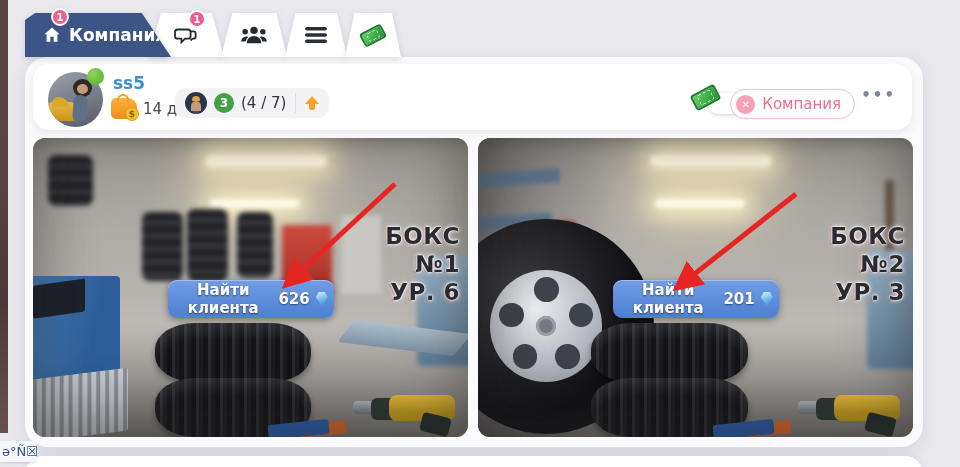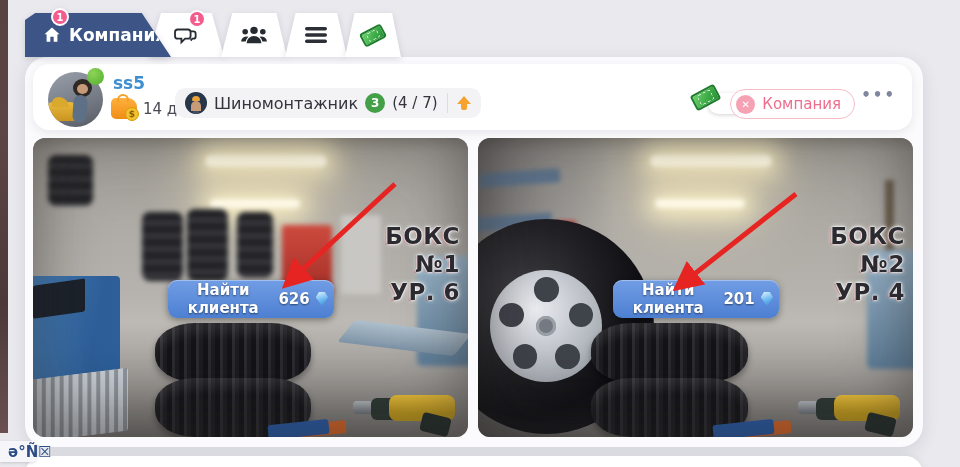--- a/index.html
+++ b/index.html
@@ -138,21 +138,21 @@
     background:linear-gradient(160deg,#dff2ff 0%,#6cb7ef 55%,#2f8fd8 100%);}
   .box-label{position:absolute;right:8px;top:84px;text-align:right;font-size:23px;font-weight:bold;line-height:28px;
     color:#2a2a30;letter-spacing:.5px;
     text-shadow:0 0 5px rgba(255,255,255,.95),0 0 2px #fff,0 0 2px #fff,-2px 1px 0 rgba(170,40,40,.4);}
   .arrow-svg{position:absolute;inset:0;width:435px;height:299px;pointer-events:none;}
 
   
   .corner-widget{position:absolute;left:0;top:441px;width:36px;height:21px;background:rgba(246,246,250,.97);
     border-radius:0 4px 4px 0;display:flex;align-items:center;z-index:5;box-shadow:0 1px 3px rgba(0,0,0,.15);}
   .corner-bar{width:5px;height:100%;background:linear-gradient(180deg,#f6b13a,#ef8d17);}
-  .corner-text{font-size:15px;font-weight:bold;color:#2d4c86;padding-left:8px;
+  .corner-text{font-size:13px;font-weight:normal;color:#2d4c86;padding-left:2px;
     text-shadow:0 0 2px #fff,0 0 2px #fff;}
 </style>
 </head>
 <body>
 
 <div id="app">
   <div class="edge-strip"></div>
 
   <div class="main-card"></div>
 
@@ -216,21 +216,20 @@
     <div class="username">ss5</div>
     <div class="salary">
       <span class="moneybag">
         <span class="coin">$</span>
       </span>
       <span>14 д.</span>
     </div>
 
     <div class="job-badge">
       <span class="worker-icon"></span>
-      <span class="job-title">Шиномонтажник</span>
       <span class="level-circle">3</span>
       <span class="job-progress">(4 / 7)</span>
       <span class="jb-divider"></span>
       <span class="up-arrow"></span>
     </div>
 
     <div class="ticket-counter">
       <span class="ticket"></span>
       <span>0</span>
     </div>
@@ -326,21 +325,21 @@
         <div class="drill-dark"></div>
         <div class="drill-body"></div>
         <div class="drill-grip"></div>
       </div>
       <div class="tool-bits"></div>
     </div>
     <div class="vignette"></div>
     <div class="box-label">
       <div>БОКС</div>
       <div>№2</div>
-      <div>УР. 4</div>
+      <div>УР. 3</div>
     </div>
     <button class="find-btn">
       <span>Найти клиента</span>
       <span>201</span>
       <span class="gem"></span>
     </button>
     <svg class="arrow-svg" viewBox="0 0 435 299">
       <defs>
         <marker id="ah2" markerWidth="6" markerHeight="6" refX="4.6" refY="3" orient="auto">
           <path d="M0,0 L6,3 L0,6 Z" fill="#e62522"></path>

